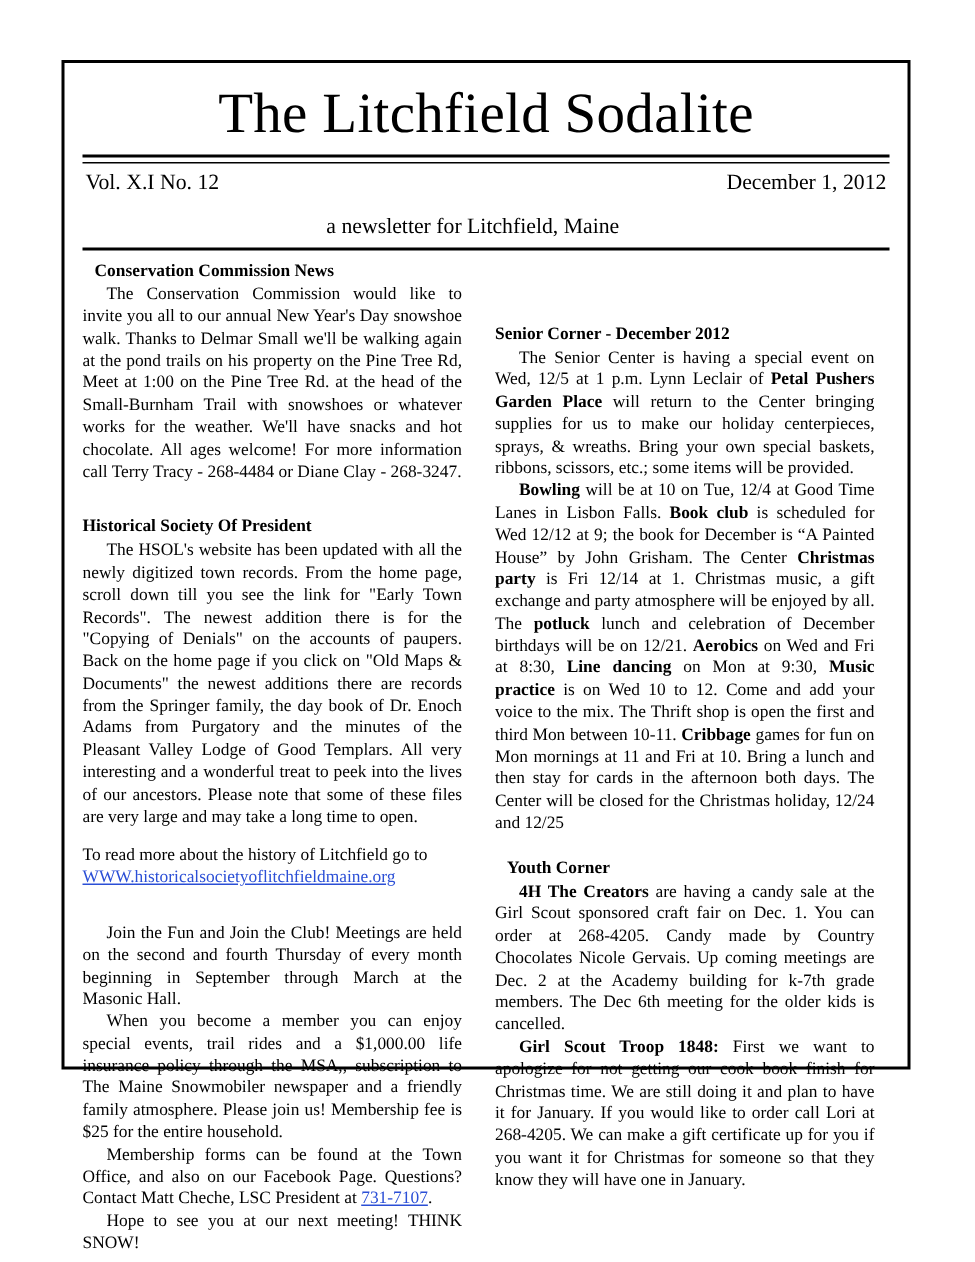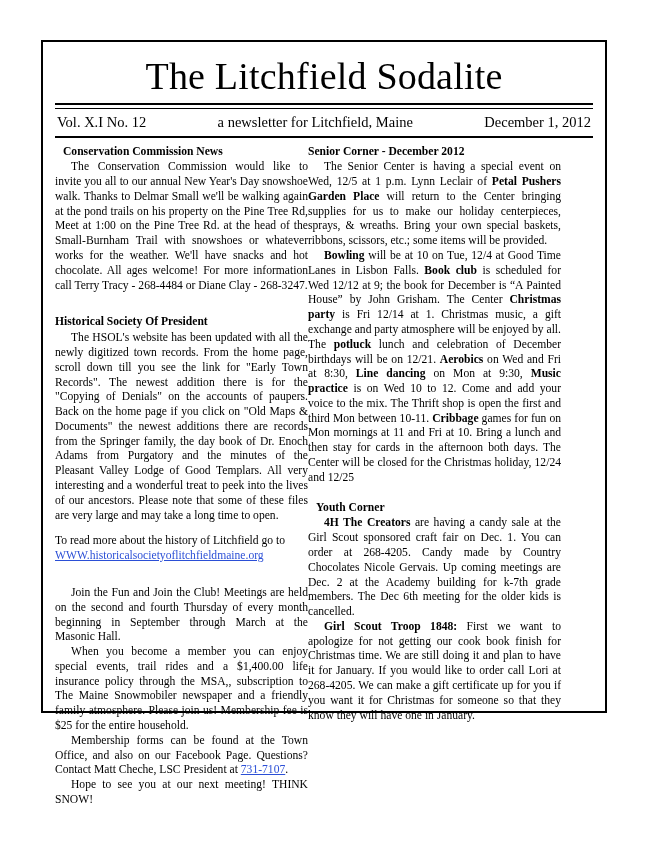--- a/index.html
+++ b/index.html
@@ -49,27 +49,29 @@
     margin: 0;
   }
   .masthead-bar {
     display: flex;
     align-items: flex-start;
     justify-content: space-between;
     font-size: 14.5px;
     padding: 5px 2px 5px 2px;
   }
   .masthead-bar .mb-left   { flex: 0 0 auto; }
-  .masthead-bar .mb-center { flex: 1 1 auto; text-align: center; }
+  .masthead-bar .mb-center { flex: 1 1 auto; text-align: center; margin-top: 29px; }
   .masthead-bar .mb-right  { flex: 0 0 auto; }
 
   
   .columns {
     display: flex;
+    gap: 22px;
     margin-top: 7px;
+    align-items: center;
   }
   .col {
     width: 253px;
     flex: 0 0 253px;
   }
   .sec-head {
     font-weight: bold;
     font-size: 11.6px;
     line-height: 1.28;
     margin: 0 0 1px 0;
@@ -127,21 +129,21 @@
           <div class="sec-head">Historical Society Of President</div>
           <p class="body">The HSOL's website has been updated with all the newly digitized town records. From the home page, scroll down till you see the link for "Early Town Records". The newest addition there is for the "Copying of Denials" on the accounts of paupers. Back on the home page if you click on "Old Maps &amp; Documents" the newest additions there  are records from the Springer family, the day book of Dr. Enoch Adams from Purgatory and the minutes of the Pleasant Valley Lodge of Good Templars. All very interesting and a wonderful treat to peek into the lives of our ancestors. Please note that some of these files are very large and may take a long time to open.</p>
           <p class="body noindent gap">To read more about the history of Litchfield go to</p>
           <p class="body noindent"><a class="link" href="#">WWW.historicalsocietyoflitchfieldmaine.org</a></p>
         </div>
 
         <div class="block-gap-lg"></div>
 
         <div>
           <p class="body">Join the Fun and Join the Club! Meetings are held on the second and fourth Thursday of every month beginning in September through March at the Masonic Hall.</p>
-          <p class="body">When you become a member you can enjoy special events, trail rides and a $1,400.00 life insurance policy through the MSA,, subscription to The Maine Snowmobiler newspaper and a friendly family atmosphere. Please join us! Membership fee is $25 for the entire household.</p>
+          <p class="body">When you become a member you can enjoy special events, trail rides and a $1,000.00 life insurance policy through the MSA,, subscription to The Maine Snowmobiler newspaper and a friendly family atmosphere. Please join us! Membership fee is $25 for the entire household.</p>
           <p class="body"><span>Membership forms can be found at the Town Office, and also on our Facebook Page.  Questions? Contact Matt     Cheche,     LSC     President     at     </span><a class="link" href="#">731-7107</a><span>.</span></p>
           <p class="body">Hope  to  see  you  at  our  next  meeting!  THINK SNOW!</p>
         </div>
 
       </div>
 
       <div class="col">
 
         <div>
           <div class="sec-head">Senior Corner - December 2012</div>

